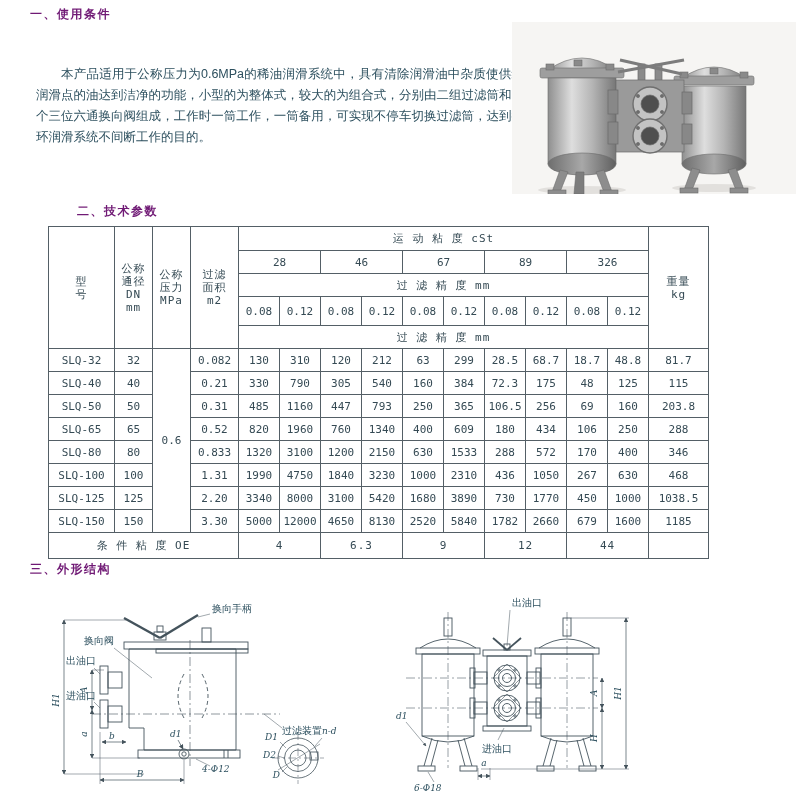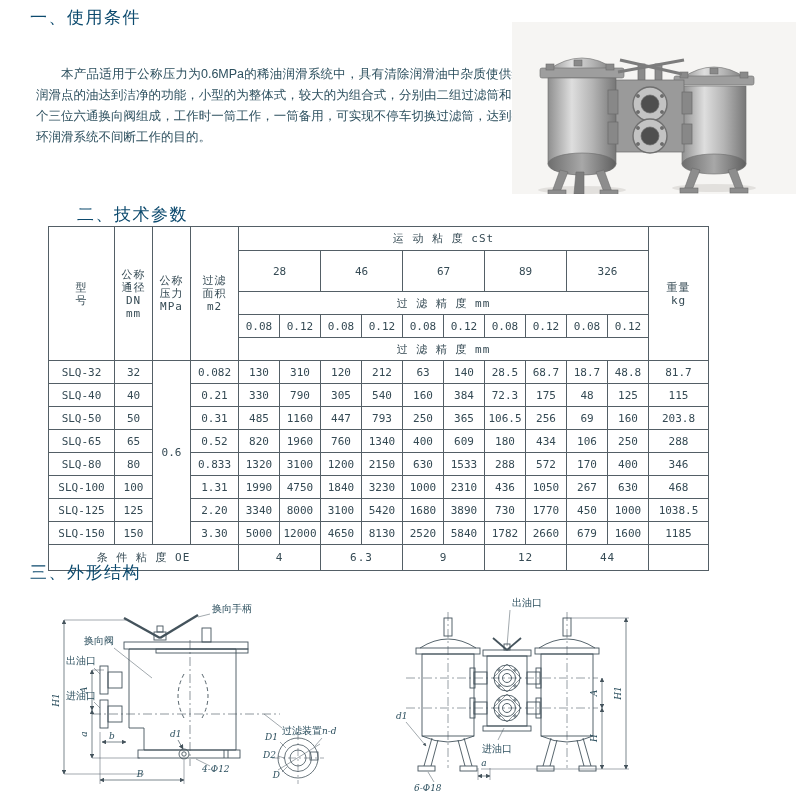--- a/index.html
+++ b/index.html
@@ -2,21 +2,21 @@
 <html><head>
 <meta charset="utf-8">
 <style>
   html,body{margin:0;padding:0;}
   body{
     width:800px;height:796px;position:relative;background:#ffffff;
     font-family:"Liberation Sans", sans-serif;overflow:hidden;
     color:#2a4a58;
   }
   .heading{
-    position:absolute;font-weight:normal;font-size:17px;color:#0c4a6e;
+    position:absolute;font-weight:bold;font-size:12px;color:#701a75;
     letter-spacing:1.5px;white-space:nowrap;
   }
   #sec1-title{left:30px;top:6px;}
   #sec2-title{left:30px;top:203px;margin-left:47px;}
   #sec3-title{left:30px;top:561px;}
   #intro-para{
     position:absolute;left:36px;top:64px;width:488px;
     font-size:12.5px;line-height:21px;text-align:justify;
     text-indent:2em;color:#2c4f5e;
   }
@@ -152,31 +152,31 @@
     <td rowspan="5">公称
 压力
 MPa</td>
     <td rowspan="5">过滤
 面积
 m2</td>
     <td colspan="10">运 动 粘 度 cSt</td>
     <td rowspan="5">重量
 kg</td>
   </tr>
-  <tr style="height:41px">
+  <tr style="height:23px">
     <td colspan="2">28</td>
     <td colspan="2">46</td>
     <td colspan="2">67</td>
     <td colspan="2">89</td>
     <td colspan="2">326</td>
   </tr>
   <tr class="band" style="height:22px">
     <td colspan="10">过 滤 精 度 mm</td>
   </tr>
-  <tr style="height:23px">
+  <tr style="height:29px">
     <td>0.08</td>
     <td>0.12</td>
     <td>0.08</td>
     <td>0.12</td>
     <td>0.08</td>
     <td>0.12</td>
     <td>0.08</td>
     <td>0.12</td>
     <td>0.08</td>
     <td>0.12</td>
@@ -188,21 +188,21 @@
   <tr>
     <td>SLQ-32</td>
     <td>32</td>
     <td rowspan="8">0.6</td>
     <td>0.082</td>
     <td>130</td>
     <td>310</td>
     <td>120</td>
     <td>212</td>
     <td>63</td>
-    <td>140</td>
+    <td>299</td>
     <td>28.5</td>
     <td>68.7</td>
     <td>18.7</td>
     <td>48.8</td>
     <td>81.7</td>
   </tr>
   <tr>
     <td>SLQ-40</td>
     <td>40</td>
     <td>0.21</td>

